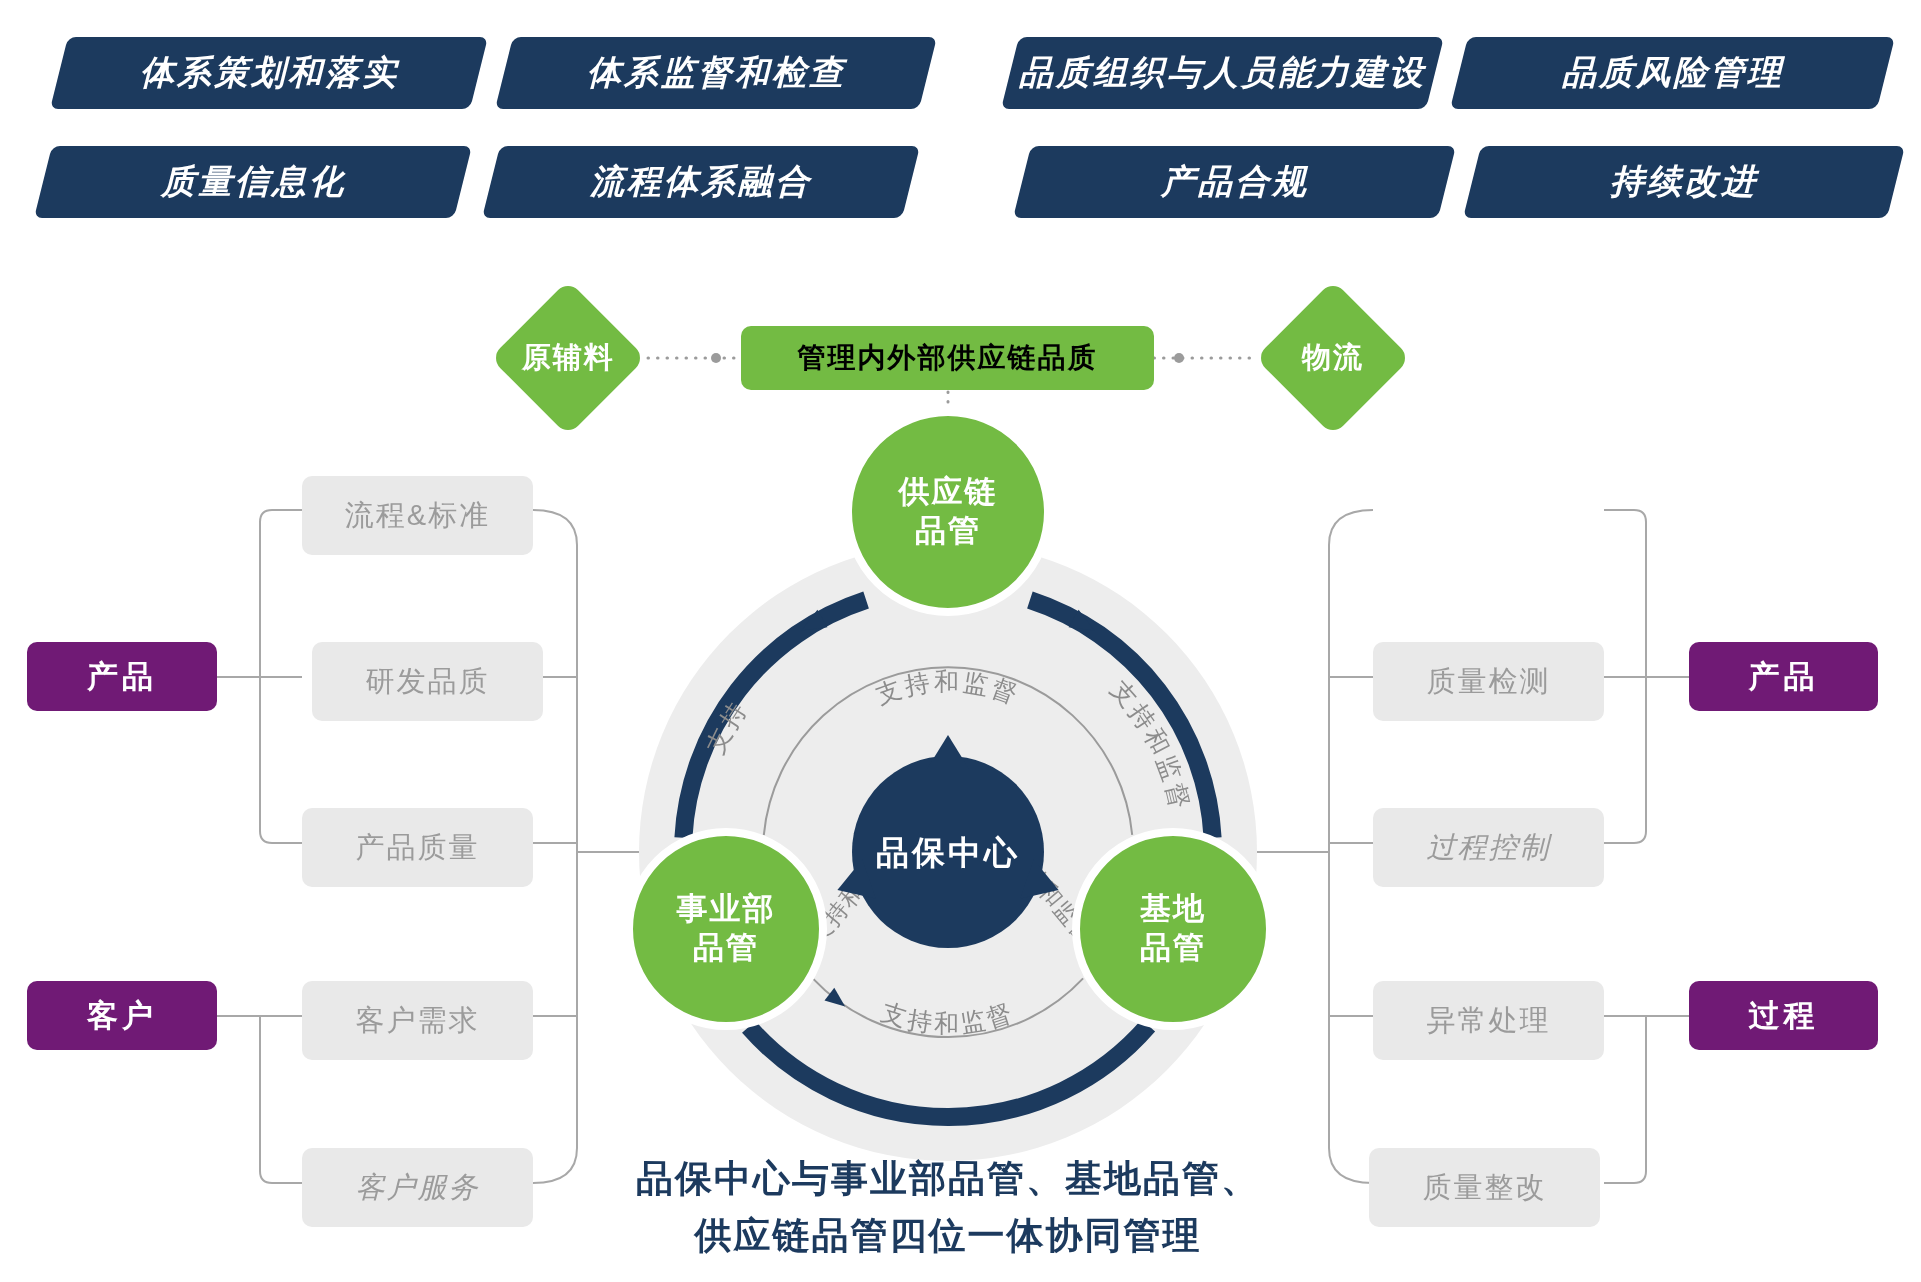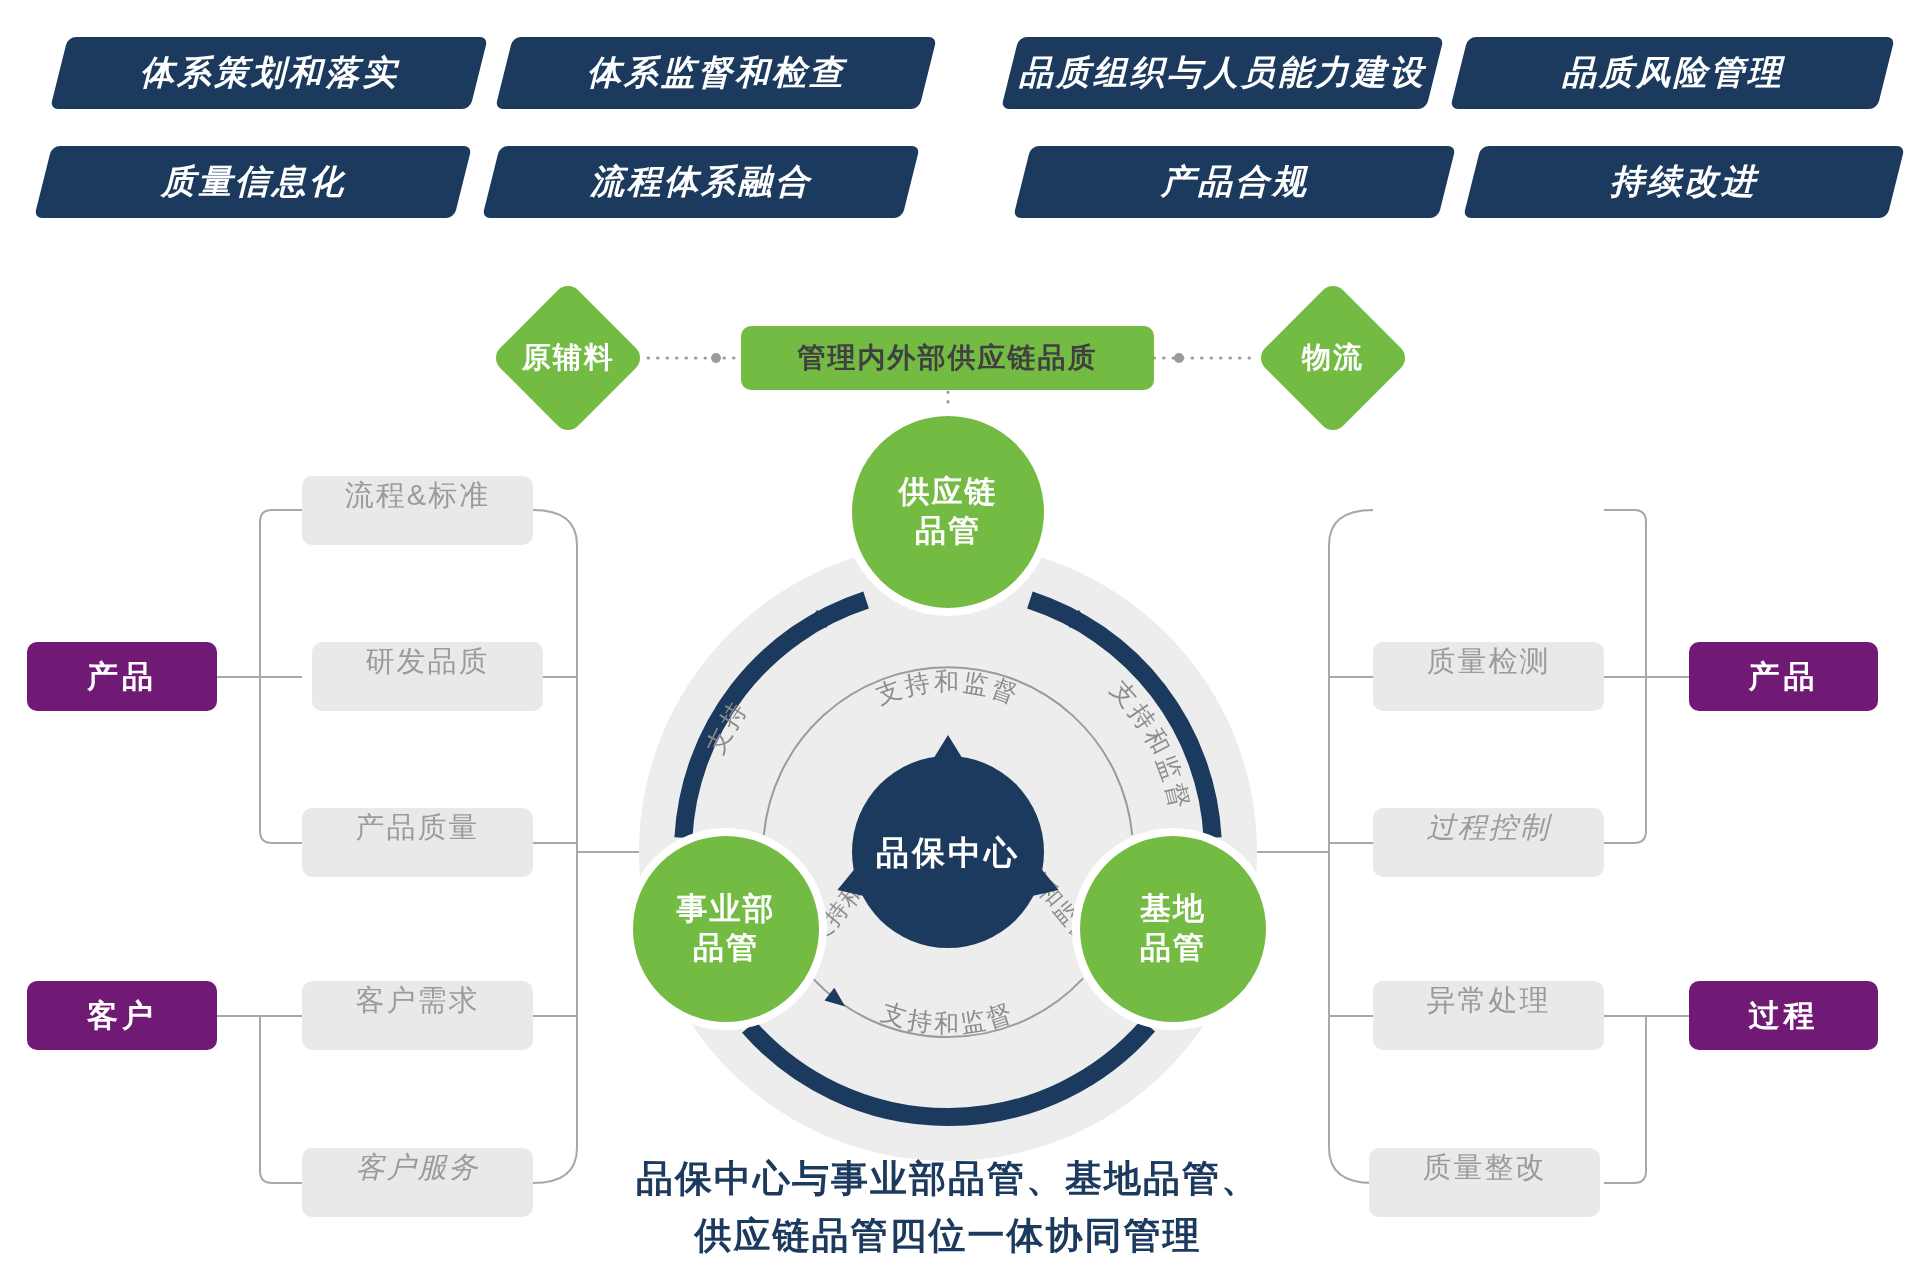--- a/index.html
+++ b/index.html
@@ -12,27 +12,27 @@
   .banner > span { transform:skewX(14deg); font-style:italic; color:#ffffff; font-weight:bold;
                    font-size:34px; letter-spacing:3px; white-space:nowrap; }
 
   
   .diamond { position:absolute; width:110px; height:110px; background:#73BB43; border-radius:14px;
              transform:rotate(45deg); display:flex; align-items:center; justify-content:center; }
   .diamond > span { transform:rotate(-45deg); color:#fff; font-weight:bold; font-size:29px; letter-spacing:2px; white-space:nowrap; }
 
   
   .pill { position:absolute; left:741px; top:326px; width:413px; height:64px; background:#73BB43;
-          border-radius:10px; color:#404040; font-weight:bold; font-size:28px; letter-spacing:2px;
+          border-radius:10px; color:#000000; font-weight:bold; font-size:28px; letter-spacing:2px;
           display:flex; align-items:center; justify-content:center; }
 
   
-  .graybox { position:absolute; width:231px; height:69px; background:#E9E9E9; border-radius:10px;
+  .graybox { position:absolute; width:231px; height:79px; background:#E9E9E9; border-radius:10px;
              color:#9B9B9B; font-size:29px; letter-spacing:2px;
-             display:flex; align-items:flex-start; justify-content:center; }
+             display:flex; align-items:center; justify-content:center; }
   .greenbox { position:absolute; height:69px; background:#701a75; border-radius:10px;
               color:#fff; font-weight:bold; font-size:31px; letter-spacing:4px;
               display:flex; align-items:center; justify-content:center; }
 
   
   .gcircle { position:absolute; border:8px solid #ffffff; border-radius:50%; background:#73BB43;
              color:#fff; font-weight:bold; font-size:31px; line-height:1.25; letter-spacing:2px;
              display:flex; flex-direction:column; align-items:center; justify-content:center; text-align:center; }
 
   .caption { position:absolute; left:448px; top:1150px; width:1000px; text-align:center;

